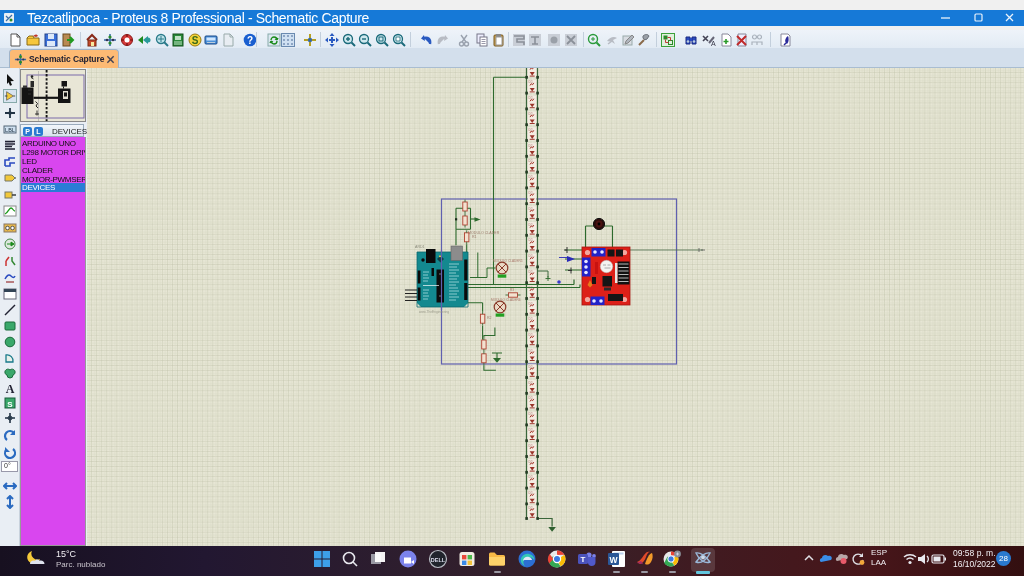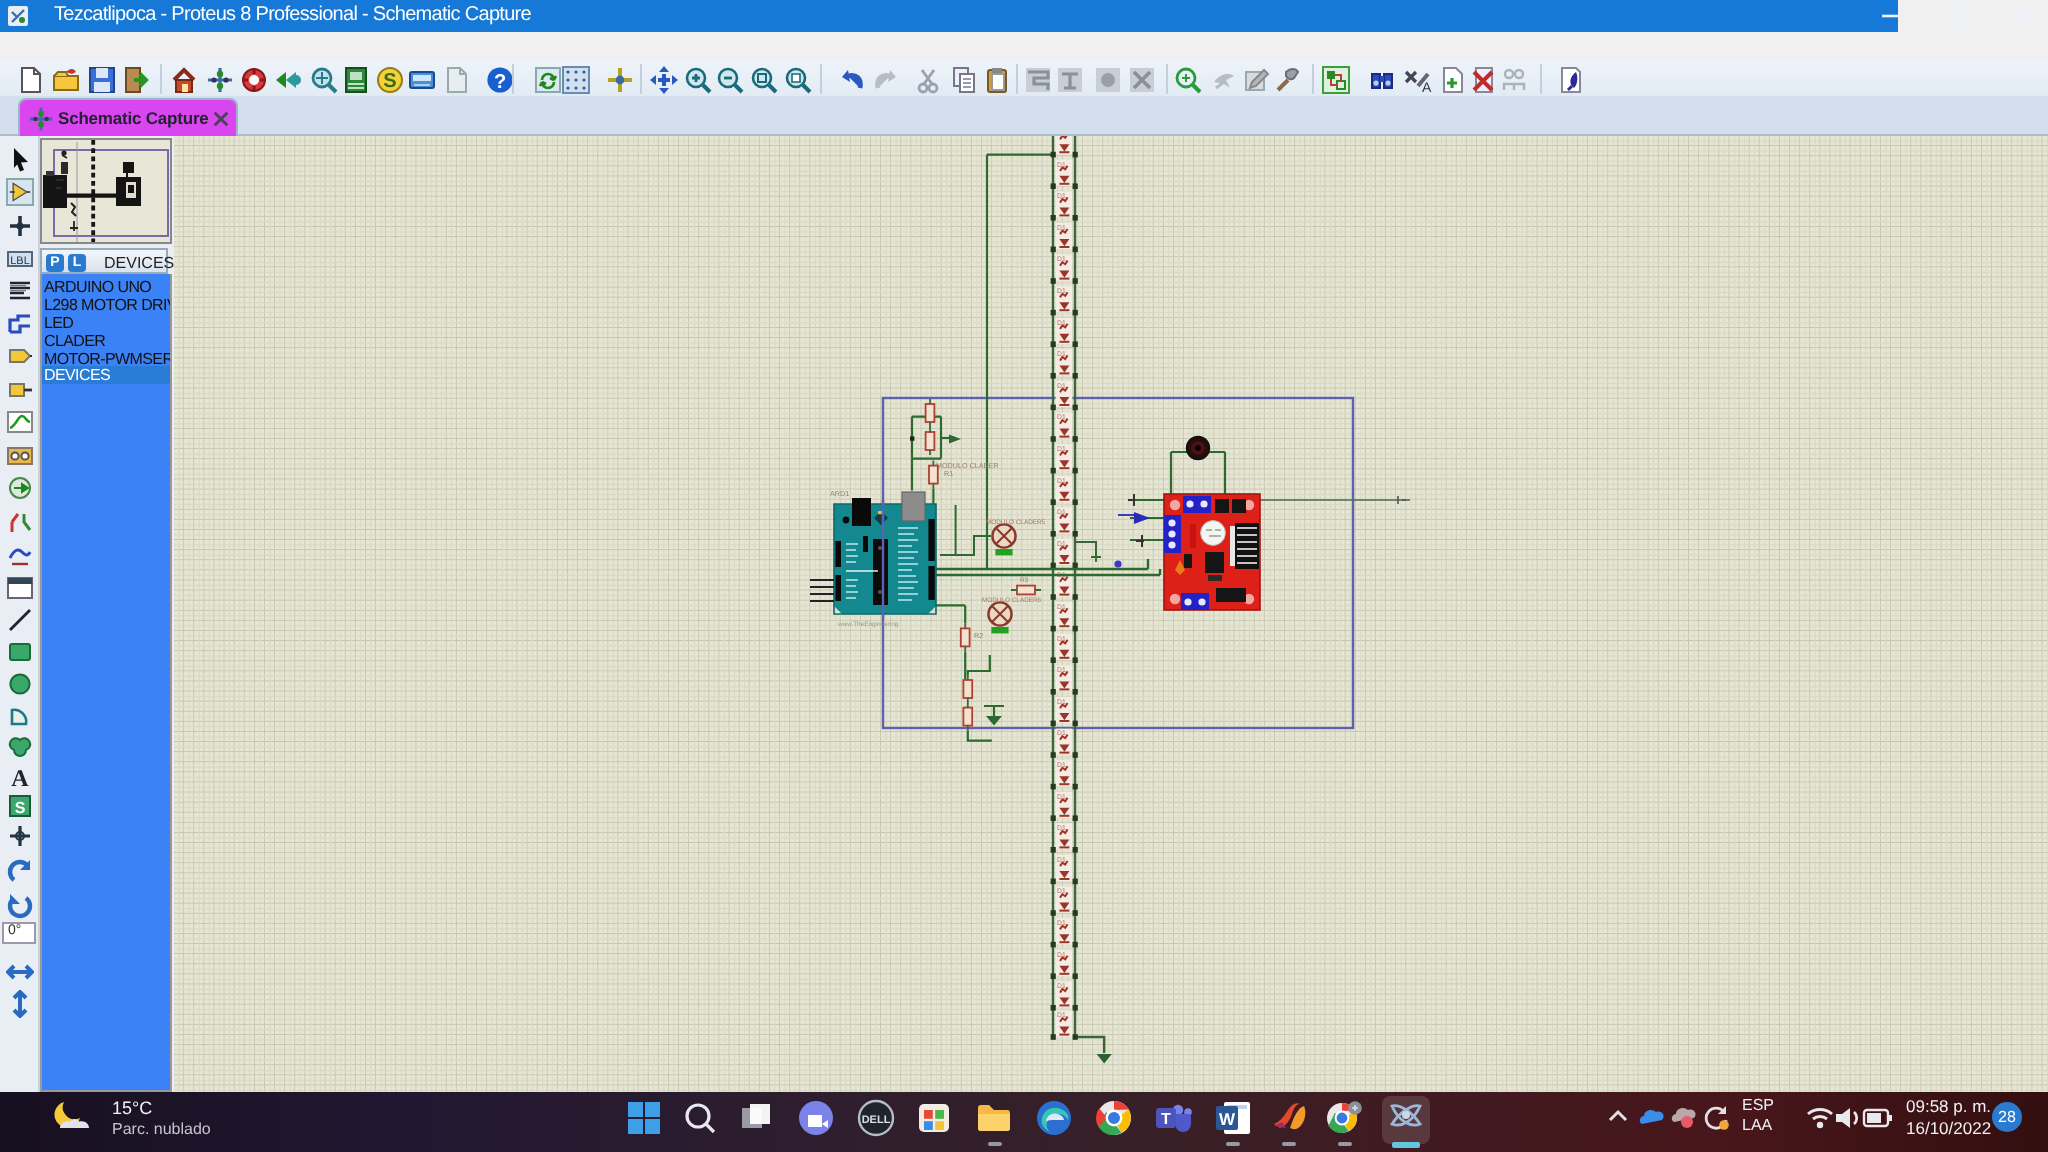--- a/index.html
+++ b/index.html
@@ -1,38 +1,38 @@
 <!DOCTYPE html>
 <html><head>
 <meta charset="utf-8">
 <style>
 *{margin:0;padding:0;box-sizing:border-box}
 html,body{width:1024px;height:576px;overflow:hidden;font-family:"Liberation Sans",sans-serif}
 #app{position:relative;width:1024px;height:576px;background:#f0f0f0}
 .abs{position:absolute}
 
-#title{left:0;top:0;width:949px;height:16px;background:#1679d7;color:#fff;font-size:10px;line-height:16px}
+#title{left:0;top:10px;width:1024px;height:16px;background:#1679d7;color:#fff;font-size:14px;line-height:16px}
 #title .txt{position:absolute;left:27px;top:0px;letter-spacing:-0.35px}
 
 #menu{left:0;top:16px;width:1024px;height:14px;background:#fbfcfd;color:#1a1a1a;font-size:10px}
 #menu span{position:absolute;top:1px}
 
 #toolbar{left:0;top:30px;width:1024px;height:18px;background:linear-gradient(#eef3f9,#e2ebf4)}
 .ti{position:absolute;top:3px;width:14px;height:14px}
 .lt{position:absolute;left:3px;width:14px;height:14px}
 .sep{position:absolute;top:2px;width:1px;height:15px;background:#c3cfdc}
 
 #tabbar{left:0;top:48px;width:1024px;height:20px;background:#d3dfec;border-bottom:1px solid #a9bdd1}
-#tab{position:absolute;left:9px;top:1px;width:110px;height:19px;background:#d946ef;border:1px solid #9fb4ca;border-bottom:none;border-radius:4px 4px 0 0;font-size:8.5px;font-weight:bold;color:#223;line-height:18px;letter-spacing:-0.1px}
+#tab{position:absolute;left:9px;top:1px;width:110px;height:19px;background:#fdba74;border:1px solid #9fb4ca;border-bottom:none;border-radius:4px 4px 0 0;font-size:8.5px;font-weight:bold;color:#223;line-height:18px;letter-spacing:-0.1px}
 
 #lefttools{left:0;top:68px;width:20px;height:478px;background:#e9eef4;border-right:1px solid #c8d2dd}
 #leftpanel{left:20px;top:68px;width:67px;height:478px;background:#e9eef4}
 #overview{position:absolute;left:0px;top:1px;width:66px;height:53px;background:#e9e7da;border:1px solid #888}
 #devhead{position:absolute;left:0px;top:56px;width:64px;height:13px;background:linear-gradient(#f2f6fa,#d8e2ec);border:1px solid #9ab;font-size:8px;color:#222}
-#devlist{position:absolute;left:0px;top:69px;width:66px;height:409px;background:#3b82f6;border:1px solid #999;border-top:none;font-size:8px;color:#111;padding-top:2px}
+#devlist{position:absolute;left:0px;top:69px;width:66px;height:409px;background:#d946ef;border:1px solid #999;border-top:none;font-size:8px;color:#111;padding-top:2px}
 .dli{height:8.9px;line-height:9px;white-space:nowrap;overflow:hidden;letter-spacing:-0.3px;padding-left:1px}
 #canvas{left:87px;top:68px;width:937px;height:478px;background:#edecdd}
 
 #taskbar{left:0;top:546px;width:1024px;height:30px;background:linear-gradient(90deg,#171020 0%,#221731 20%,#2e1e2e 40%,#372028 55%,#411a20 70%,#47161a 85%,#330f10 100%)}
 .tbt{position:absolute;color:#f2f0f4}
 .tbi{position:absolute;top:3px;width:20px;height:20px}
 .tri{position:absolute;top:5px;width:16px;height:16px}
 .ind{position:absolute;top:25px;width:7px;height:2px;background:#9a98a2;border-radius:1px}
 </style>
 </head>

